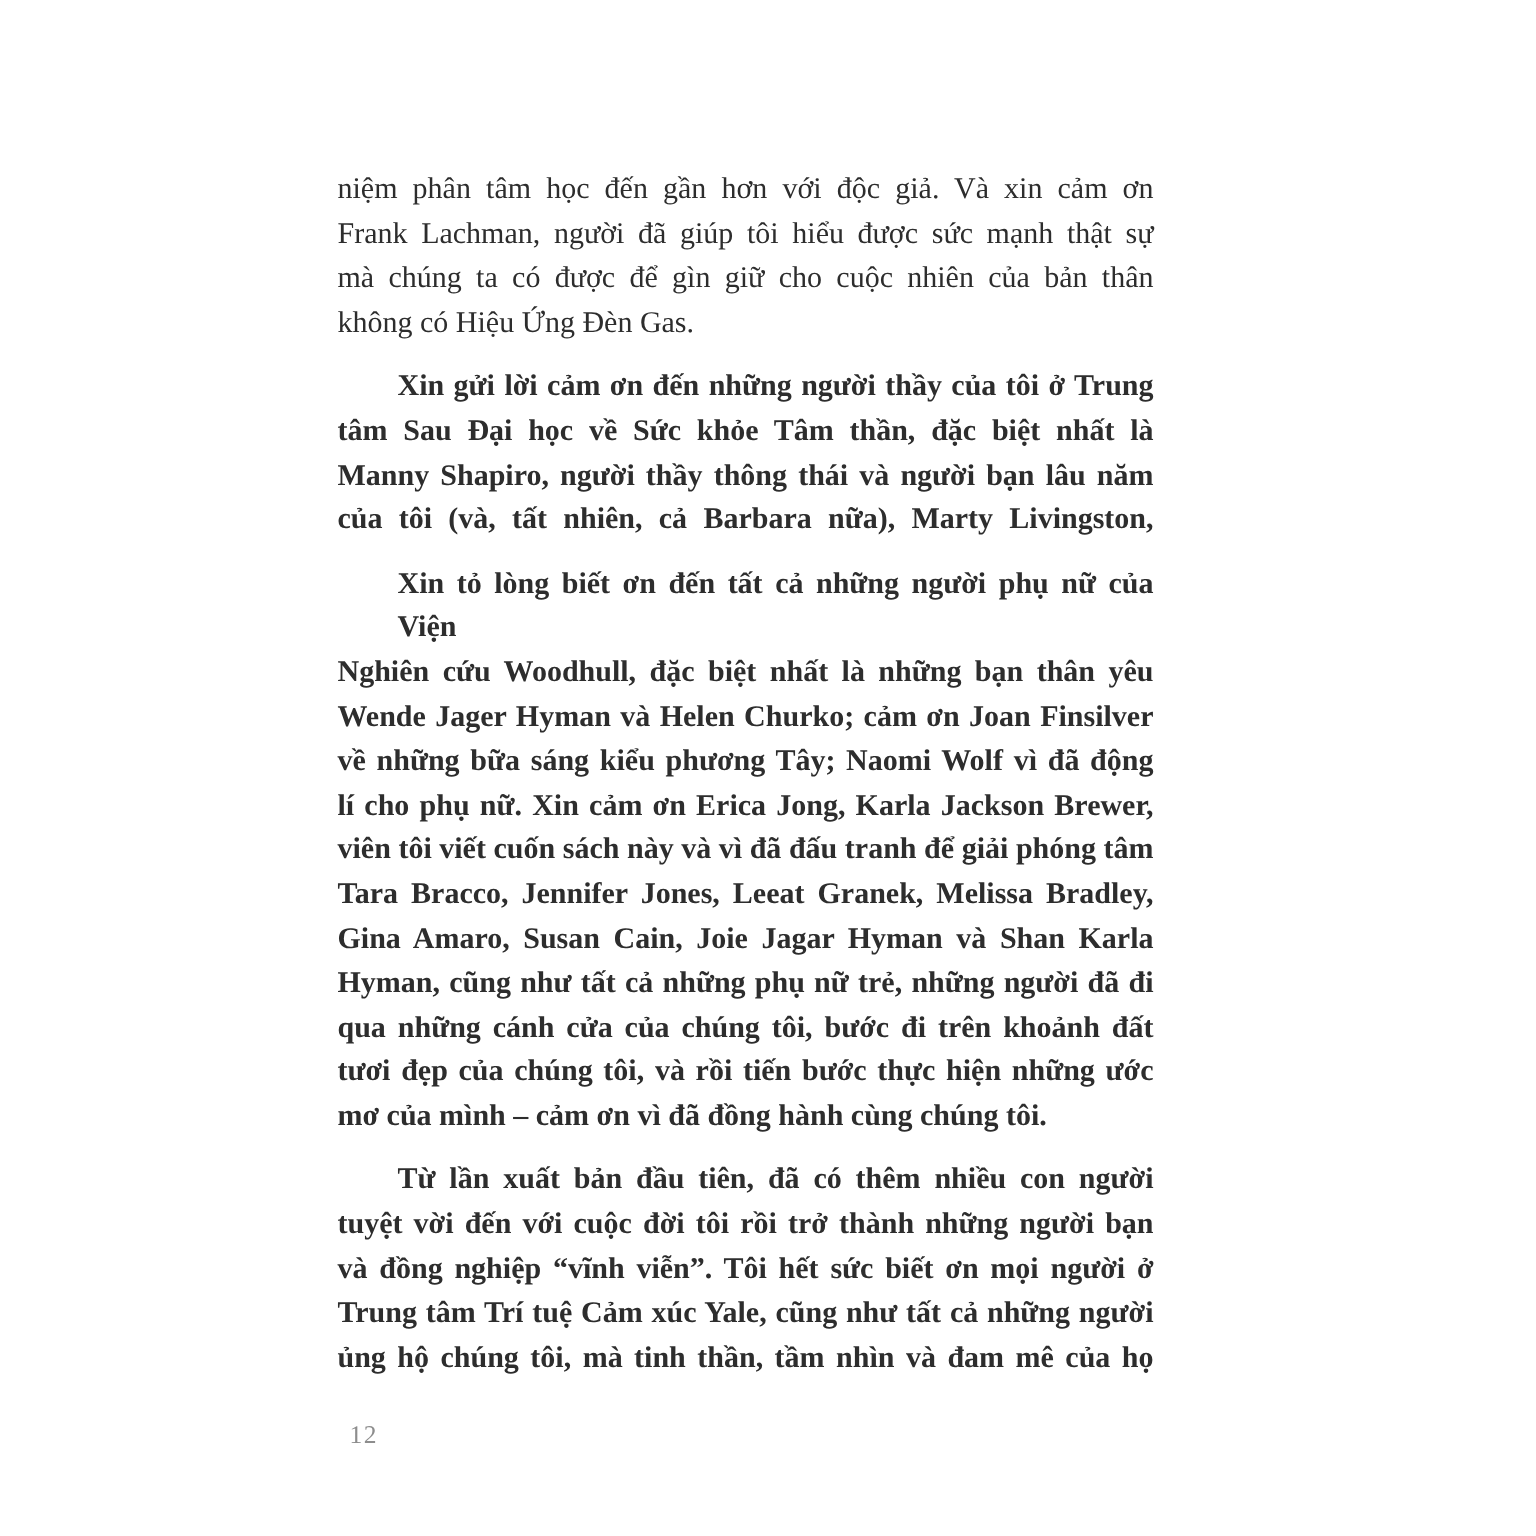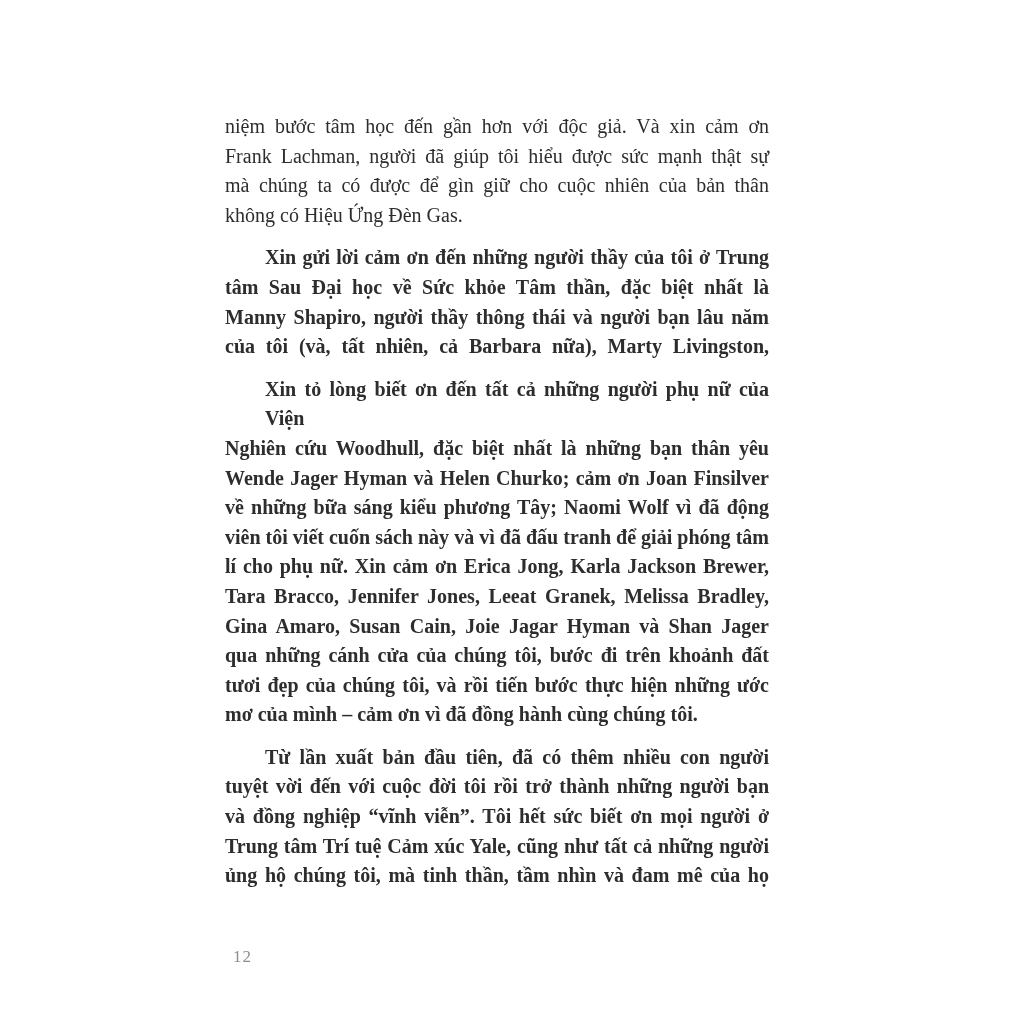--- a/index.html
+++ b/index.html
@@ -45,40 +45,41 @@
     letter-spacing: 1px;
     font-family: Liberation Serif, serif;
   }
 </style>
 </head>
 <body>
 
 <div class="page">
   <div class="text-block">
       <div class="paragraph">
-        <div class="line">niệm bước tâm học đến gần hơn với độc giả. Và xin cảm ơn</div>
+        <div class="line">niệm phân tâm học đến gần hơn với độc giả. Và xin cảm ơn</div>
         <div class="line">Frank Lachman, người đã giúp tôi hiểu được sức mạnh thật sự</div>
         <div class="line">mà chúng ta có được để gìn giữ cho cuộc nhiên của bản thân</div>
         <div class="line last">không có Hiệu Ứng Đèn Gas.</div>
       </div>
       <div class="paragraph">
         <div class="line first-indent">Xin gửi lời cảm ơn đến những người thầy của tôi ở Trung</div>
         <div class="line">tâm Sau Đại học về Sức khỏe Tâm thần, đặc biệt nhất là</div>
         <div class="line">Manny Shapiro, người thầy thông thái và người bạn lâu năm</div>
         <div class="line">của tôi (và, tất nhiên, cả Barbara nữa), Marty Livingston,</div>
       </div>
       <div class="paragraph">
         <div class="line first-indent">Xin tỏ lòng biết ơn đến tất cả những người phụ nữ của Viện</div>
         <div class="line">Nghiên cứu Woodhull, đặc biệt nhất là những bạn thân yêu</div>
         <div class="line">Wende Jager Hyman và Helen Churko; cảm ơn Joan Finsilver</div>
         <div class="line">về những bữa sáng kiểu phương Tây; Naomi Wolf vì đã động</div>
+        <div class="line">lí cho phụ nữ. Xin cảm ơn Erica Jong, Karla Jackson Brewer,</div>
         <div class="line">viên tôi viết cuốn sách này và vì đã đấu tranh để giải phóng tâm</div>
-        <div class="line">lí cho phụ nữ. Xin cảm ơn Erica Jong, Karla Jackson Brewer,</div>
         <div class="line">Tara Bracco, Jennifer Jones, Leeat Granek, Melissa Bradley,</div>
-        <div class="line">Gina Amaro, Susan Cain, Joie Jagar Hyman và Shan Jager</div>
+        <div class="line">Gina Amaro, Susan Cain, Joie Jagar Hyman và Shan Karla</div>
+        <div class="line">Hyman, cũng như tất cả những phụ nữ trẻ, những người đã đi</div>
         <div class="line">qua những cánh cửa của chúng tôi, bước đi trên khoảnh đất</div>
         <div class="line">tươi đẹp của chúng tôi, và rồi tiến bước thực hiện những ước</div>
         <div class="line last">mơ của mình – cảm ơn vì đã đồng hành cùng chúng tôi.</div>
       </div>
       <div class="paragraph">
         <div class="line first-indent">Từ lần xuất bản đầu tiên, đã có thêm nhiều con người</div>
         <div class="line">tuyệt vời đến với cuộc đời tôi rồi trở thành những người bạn</div>
         <div class="line">và đồng nghiệp “vĩnh viễn”. Tôi hết sức biết ơn mọi người ở</div>
         <div class="line">Trung tâm Trí tuệ Cảm xúc Yale, cũng như tất cả những người</div>
         <div class="line">ủng hộ chúng tôi, mà tinh thần, tầm nhìn và đam mê của họ</div>

